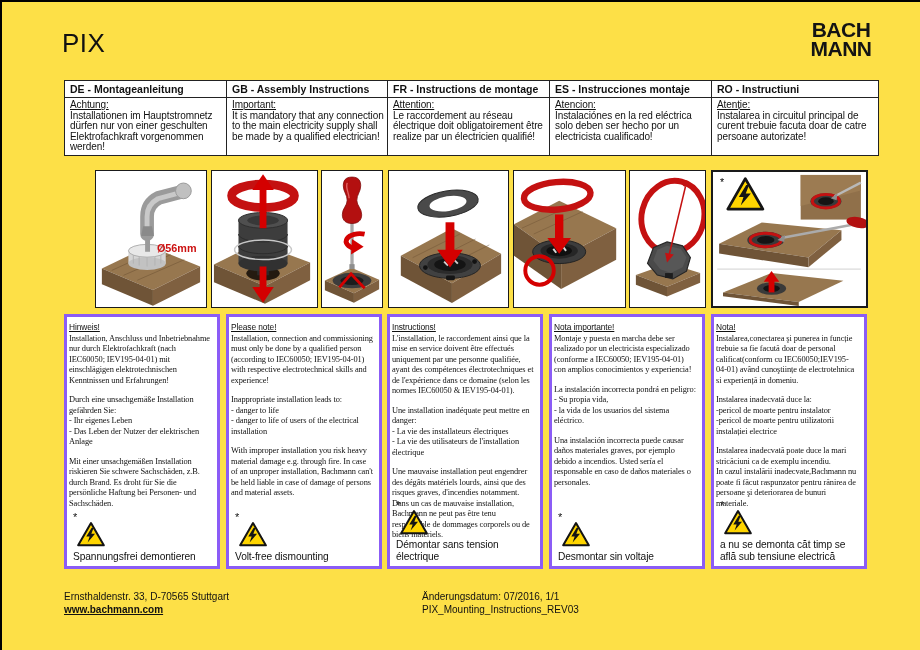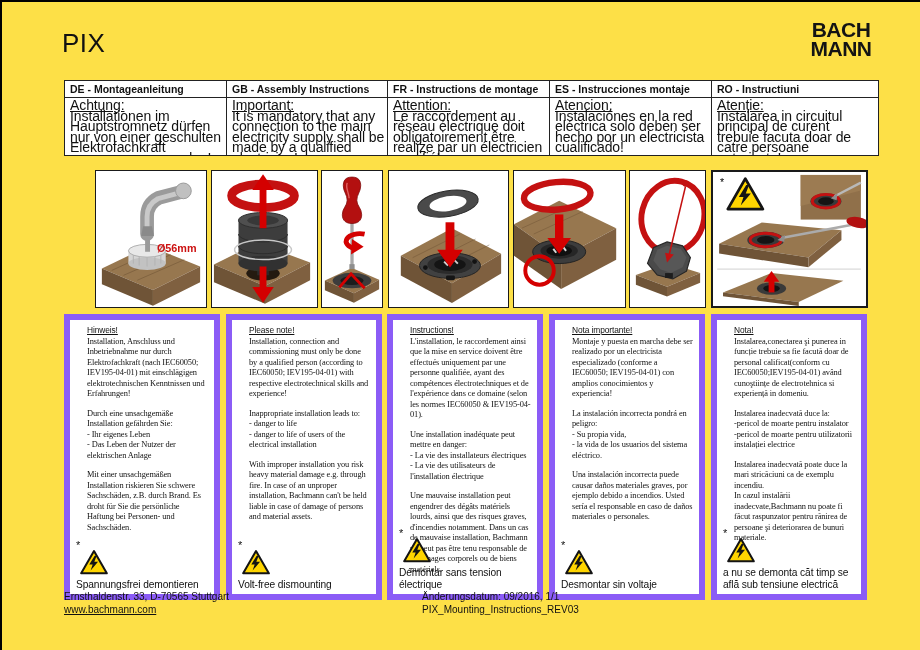--- a/index.html
+++ b/index.html
@@ -9,42 +9,42 @@
            border-top:2px solid #000; border-left:2px solid #000; overflow:hidden; }
 
   .page-title { position:absolute; left:60px; top:26px; font-size:26px; font-weight:500; letter-spacing:0.5px; }
 
   .logo { position:absolute; left:799px; top:18px; width:80px; text-align:center;
           font-weight:800; font-size:21px; line-height:19px; letter-spacing:-0.5px; color:#141414; }
 
   
   .hdr-box { position:absolute; top:78px; width:168px; height:76px; border:1px solid #222; background:#fff; overflow:hidden; }
   .hdr-title { font-size:10.5px; font-weight:bold; padding:2px 5px 2px 5px; border-bottom:1px solid #222; white-space:nowrap; }
-  .hdr-body { padding:2px 5px; font-size:14px; line-height:10.6px; letter-spacing:-0.1px; }
+  .hdr-body { padding:2px 5px; font-size:10px; line-height:10.6px; letter-spacing:-0.1px; }
   .u { text-decoration:underline; }
 
   
   .img-panel { position:absolute; top:168px; height:138px; border:1px solid #1a1a1a; background:#fff; }
   .img-panel svg { display:block; width:100%; height:100%; }
   .panel-heavy { border-width:2px; }
   .dim-label { font: 600 11px "Liberation Sans", sans-serif; fill:#cc1111; }
 
   
-  .txt-box { position:absolute; top:312px; width:156px; height:286px; border:6px solid #8b5cf6; background:#fff;
-             padding:5px 6px 52px 17px; font-size:8.4px; line-height:10.5px; letter-spacing:-0.1px; overflow:hidden; }
+  .txt-box { position:absolute; top:312px; width:156px; height:255px; border:3px solid #8b5cf6; background:#fff;
+             padding:5px 6px 52px 2px; font-size:8.4px; line-height:10.5px; letter-spacing:-0.1px; overflow:hidden; }
   .txt-box .note { margin-bottom:1px; }
   .txt-box p { margin:0 0 9px 0; white-space:pre-line;font-family:Liberation Serif, serif; }
   .dismount { position:absolute; left:6px; right:4px; bottom:4px; }
   .ast { font-size:11px; display:block; line-height:8px; }
   .tri { display:block; width:30px; height:27px; margin-left:3px; }
   .dis-label { font-size:10.2px; line-height:11.5px; margin-top:3px; letter-spacing:-0.1px; }
 
   
   .footer-left { position:absolute; left:62px; top:588px; font-size:10px; line-height:13px; }
-  .footer-left a { color:#111; }
+  .footer-left a { color:#111;font-weight:bold; }
   .footer-right { position:absolute; left:420px; top:588px; font-size:10px; line-height:13px; }
 </style>
 </head>
 <body>
 
 <svg width="0" height="0" style="position:absolute" aria-hidden="true">
   <symbol id="warn-tri" viewBox="0 0 44 40">
     <polygon points="22,3 41,36 3,36" fill="#FFD500" stroke="#141414" stroke-width="3" stroke-linejoin="round"></polygon>
     <polygon points="23,10 15,23 20,23 17,32 28,19 22.5,19 26,10" fill="#141414"></polygon>
   </symbol>
@@ -365,17 +365,17 @@
         </svg>
       <div class="dis-label">a nu se demonta căt timp se află sub tensiune electrică</div>
     </div>
   </div>
 
   <div class="footer-left">
     <div>Ernsthaldenstr. 33, D-70565 Stuttgart</div>
     <a href="#" class="u">www.bachmann.com</a>
   </div>
   <div class="footer-right">
-    <div>Änderungsdatum: 09/2016, 1/1</div>
+    <div>Änderungsdatum: 07/2016, 1/1</div>
     <div>PIX_Mounting_Instructions_REV03</div>
   </div>
 
 </div>
 
 </body></html>

